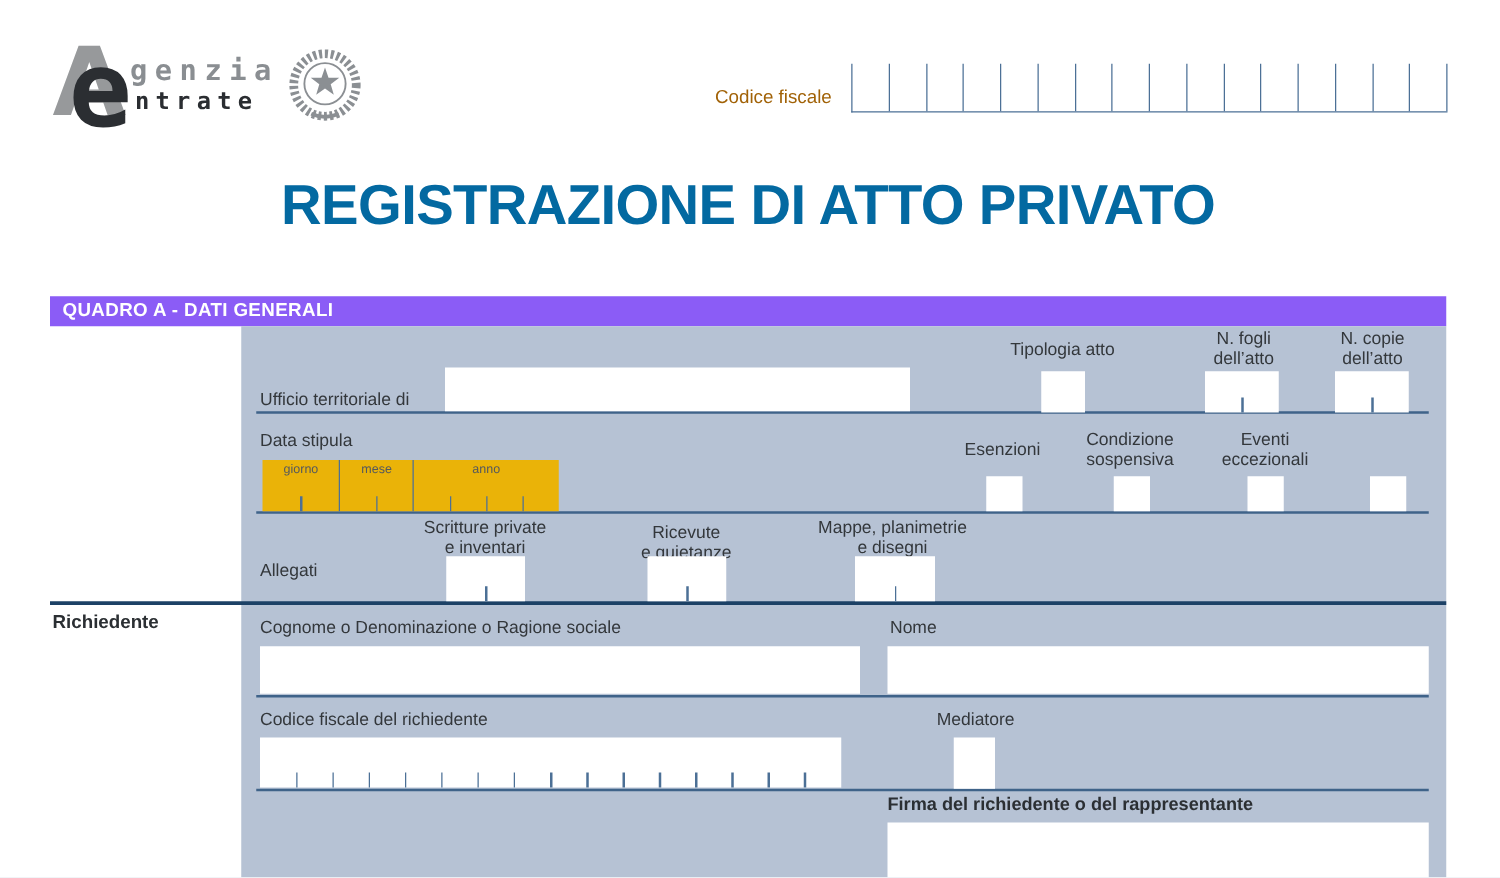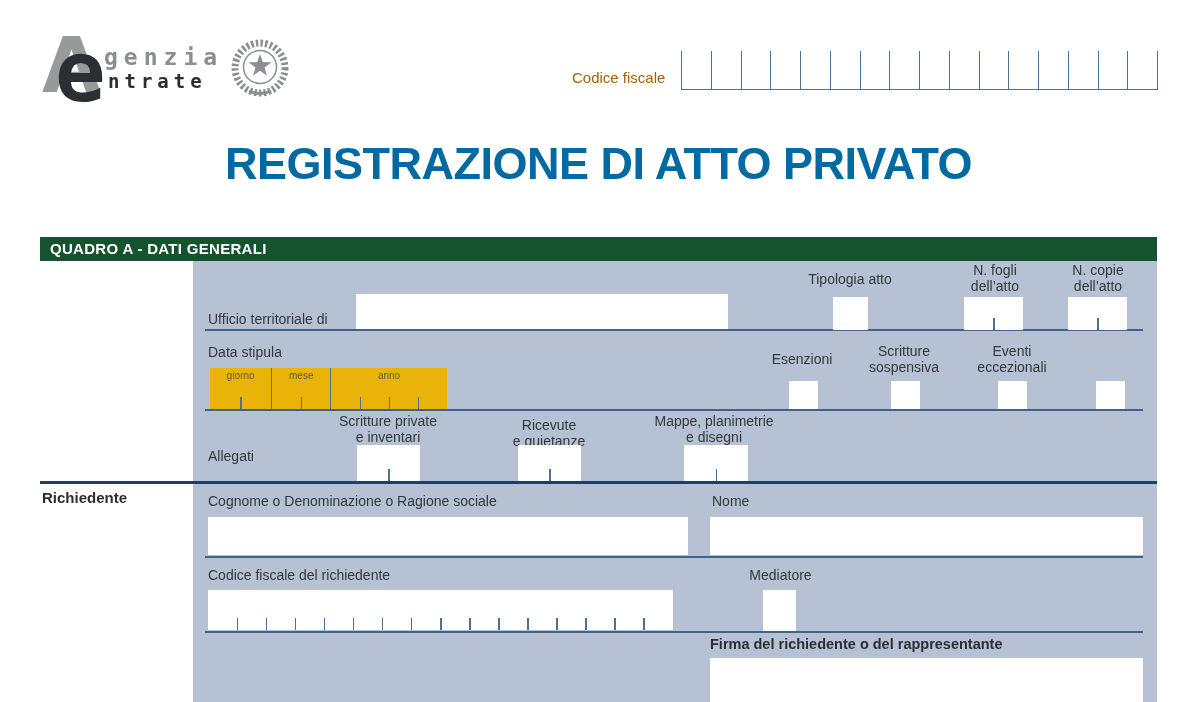--- a/index.html
+++ b/index.html
@@ -24,21 +24,21 @@
   .comb-lines{border-left:1.5px solid #4c7096;border-bottom:1.5px solid #4c7096;}
   .comb-lines > .cell{flex:1 1 0;border-right:1.5px solid #4c7096;}
   .comb-ticks > .cell{flex:1 1 0;position:relative;}
   .comb-ticks > .cell:not(:last-child)::after{content:"";position:absolute;right:-1px;bottom:0;
           width:1.5px;height:12px;background:#4c7096;}
   .cf-comb{left:681px;top:51px;width:476px;height:38px;}
 
   
   .title{left:40px;top:138px;width:1117px;text-align:center;font-size:45px;line-height:52px;
          font-weight:bold;letter-spacing:-.5px;color:#0369a1;white-space:nowrap;}
-  .bar{left:40px;top:237px;width:1117px;height:24px;background:#14532d;}
+  .bar{left:40px;top:237px;width:1117px;height:24px;background:#8b5cf6;}
   .bar span{display:block;padding-left:10px;font-size:15px;line-height:24px;font-weight:bold;
          color:#fff;letter-spacing:.3px;}
   .panel{left:193px;top:261px;width:964px;height:441px;background:#b6c2d4;}
 
   .hline{height:2px;background:#3f6389;}
   .divider{left:40px;top:481px;width:1117px;height:3px;background:#1c4166;}
 
   .label{font-size:14px;white-space:nowrap;color:#33373b;}
   .label-c{text-align:center;line-height:16px;}
   .box{background:#fff;}
@@ -149,21 +149,21 @@
           <div class="cell"></div>
           <div class="cell"></div>
         </div>
     </div>
   </div>
 
   <div class="abs label label-c" style="left:752px;top:351px;width:100px;">Esenzioni</div>
   <div class="abs box" style="left:789px;top:381px;width:29px;height:28px;"></div>
 
   <div class="abs label label-c" style="left:849px;top:343px;width:110px;">
-    <div>Scritture</div>
+    <div>Condizione</div>
     <div>sospensiva</div>
   </div>
   <div class="abs box" style="left:891px;top:381px;width:29px;height:28px;"></div>
 
   <div class="abs label label-c" style="left:957px;top:343px;width:110px;">
     <div>Eventi</div>
     <div>eccezionali</div>
   </div>
   <div class="abs box" style="left:998px;top:381px;width:29px;height:28px;"></div>
 

